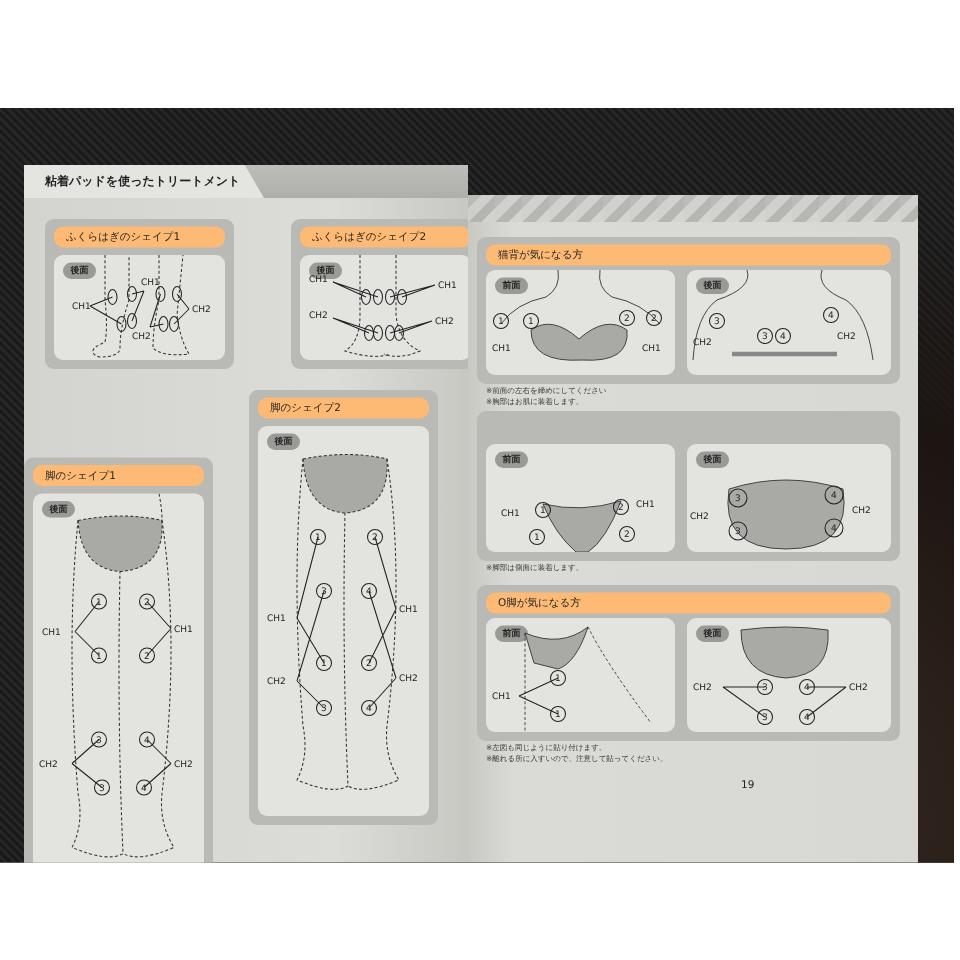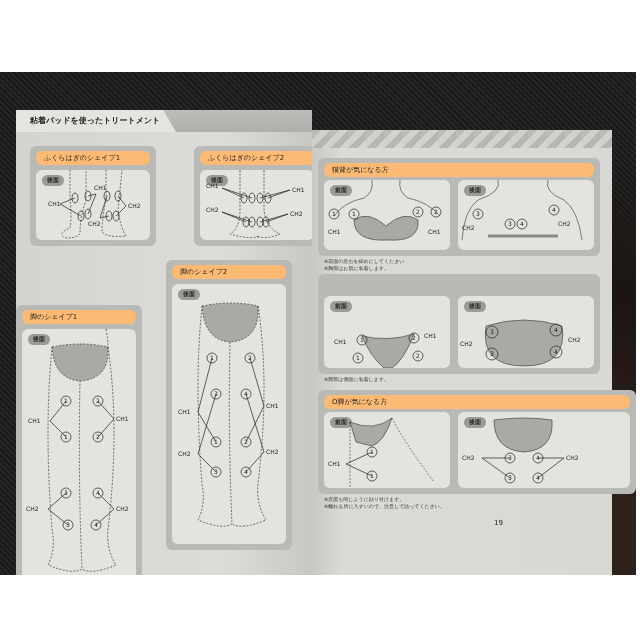--- a/index.html
+++ b/index.html
@@ -270,21 +270,21 @@
             </g>
           <text x="2" y="50">CH2</text>
             <text x="110" y="46">CH2</text>
         </svg>
       </div>
     </div>
     <div class="note" style="left:12px;top:246px;">
       <div>※脚部は側面に装着します。</div>
     </div>
 
-    <div class="panel" style="left:6px;top:260px;width:282px;height:104px;padding-left:36px;">
+    <div class="panel" style="left:6px;top:260px;width:282px;height:104px;">
       <div class="panel-title">O脚が気になる方</div>
       <div class="panel-body" style="left:6px;right:auto;width:126px;top:22px;">
         <span class="view-badge">前面</span>
         <svg width="126" height="76" viewBox="0 0 126 76">
           <path d="M26 10 Q50 20 68 6 Q60 30 48 34 L32 30Z" fill="#a9a9a6" stroke="#333" stroke-width="0.6"></path>
           <g fill="none" stroke="#333" stroke-width="0.6" stroke-dasharray="2,1.5">
               <path d="M26 10 V76 M68 6 Q80 30 110 70"></path>
             </g>
           <g fill="none" stroke="#222" stroke-width="0.7">
               <circle cx="48" cy="40" r="5"></circle>

